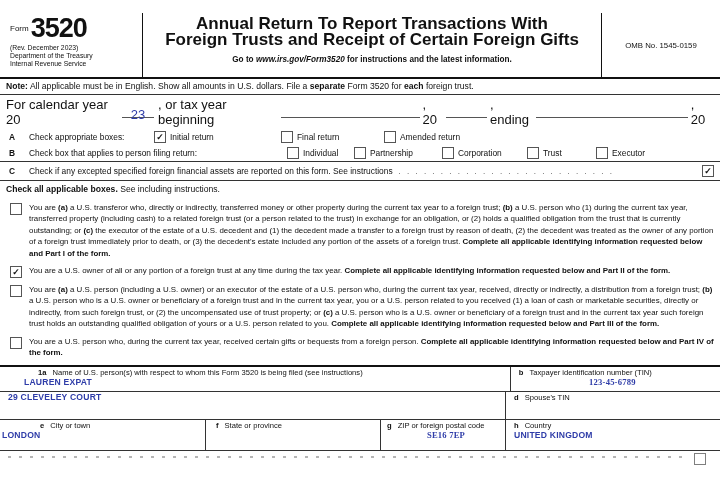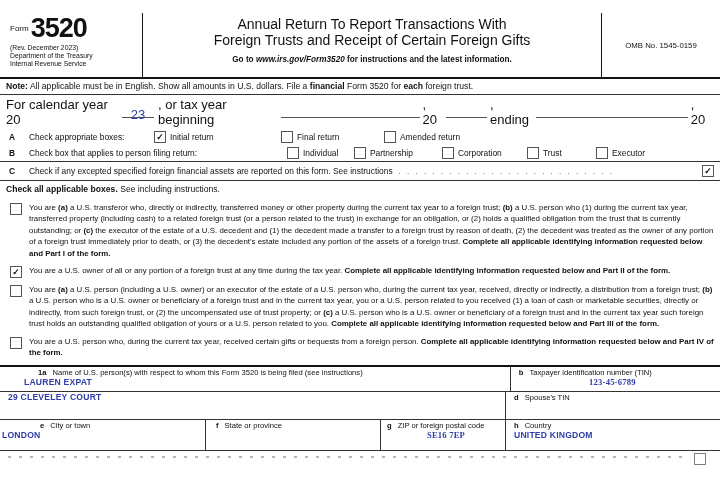--- a/index.html
+++ b/index.html
@@ -11,21 +11,21 @@
   }
   .bseg{font-weight:bold;}
   .iseg{font-style:italic;}
   
   .header{display:flex;align-items:stretch;height:64px;margin-top:13px;border-bottom:2.5px solid #111;}
   .h-left{width:128px;padding:0 4px 2px 10px;border-right:1.5px solid #111;}
   .form-word{font-size:8px;vertical-align:6px;margin-right:2px;}
   .form-num{font-size:27px;font-weight:bold;letter-spacing:-1px;}
   .h-small{font-size:6.8px;line-height:8px;}
   .h-center{flex:1;text-align:center;padding-top:3px;}
-  .title{font-size:14px;font-weight:normal;line-height:16px;}
+  .title{font-size:17px;font-weight:bold;line-height:16px;}
   .goto{font-size:8.2px;margin-top:7px;}
   .h-right{width:118px;border-left:1.5px solid #111;display:flex;align-items:center;justify-content:center;font-size:7.8px;}
   
   .note-row{font-size:8.6px;padding:2px 6px 3px 6px;border-bottom:1px solid #333;}
   .cal-row{font-size:13px;padding:2px 6px 1px 6px;display:flex;align-items:center;}
   .blank{display:inline-block;border-bottom:1px solid #555;height:10px;}
   .year-val{color:var(--blue);text-align:center;}
   .ab-row{font-size:8.4px;padding:2px 6px 1px 6px;display:flex;align-items:center;height:13px;}
   .row-b{border-bottom:1px solid #333;padding-bottom:2px;}
   .letter{font-weight:bold;width:20px;padding-left:3px;flex:none;}
@@ -89,21 +89,21 @@
     <div class="h-center">
       <div class="title">
         <span>Annual Return To Report Transactions With</span><br>
         <span>Foreign Trusts and Receipt of Certain Foreign Gifts</span>
       </div>
       <div class="goto"><span class="bseg">Go to </span><span class="bseg iseg">www.irs.gov/Form3520</span><span class="bseg"> for instructions and the latest information.</span></div>
     </div>
     <div class="h-right">OMB No. 1545-0159</div>
   </div>
 
-  <div class="note-row"><span class="bseg">Note:</span><span> All applicable must be in English. Show all amounts in U.S. dollars. File a </span><span class="bseg">financial</span><span> Form 3520 for </span><span class="bseg">each</span><span> foreign trust.</span></div>
+  <div class="note-row"><span class="bseg">Note:</span><span> All applicable must be in English. Show all amounts in U.S. dollars. File a </span><span class="bseg">separate</span><span> Form 3520 for </span><span class="bseg">each</span><span> foreign trust.</span></div>
 
   <div class="cal-row">
     <span>For calendar year 20</span>
     <span class="blank year-val" style="width:34px;margin:0 4px;">23</span>
     <span>, or tax year beginning</span>
     <span class="blank" style="width:148px;margin:0 3px;"></span>
     <span>, 20</span>
     <span class="blank" style="width:44px;margin:0 3px;"></span>
     <span>, ending</span>
     <span class="blank" style="width:162px;margin:0 3px;"></span>

